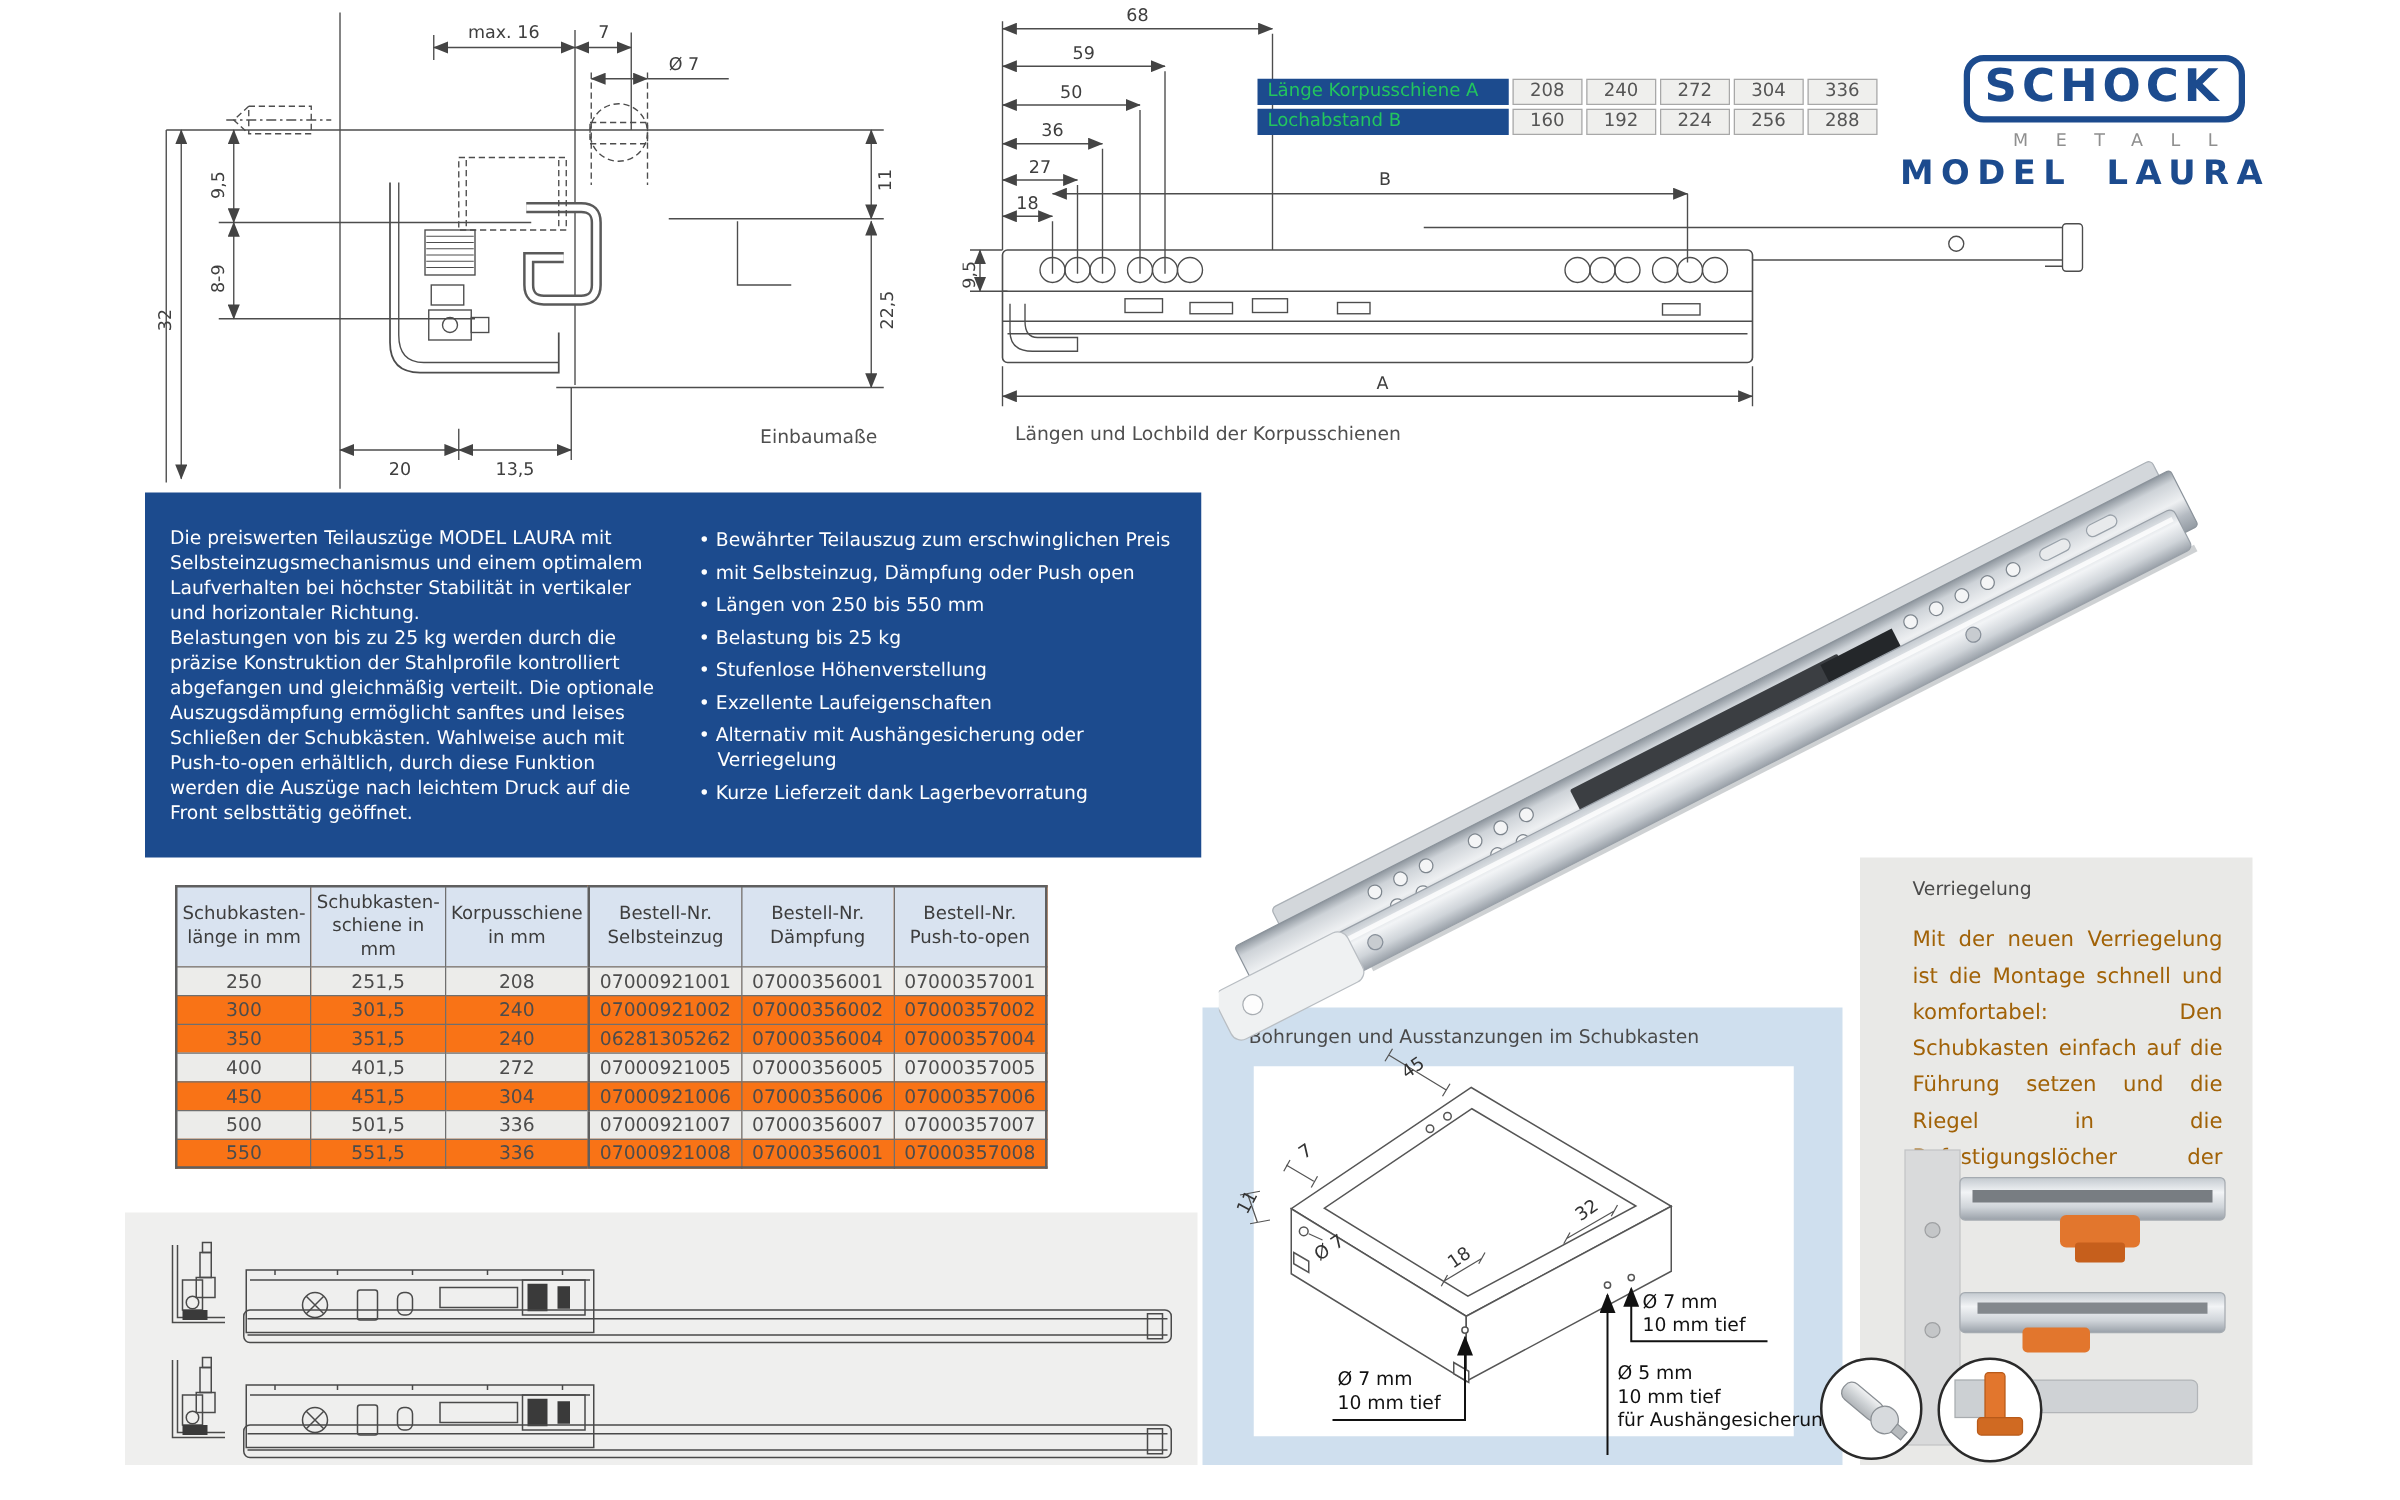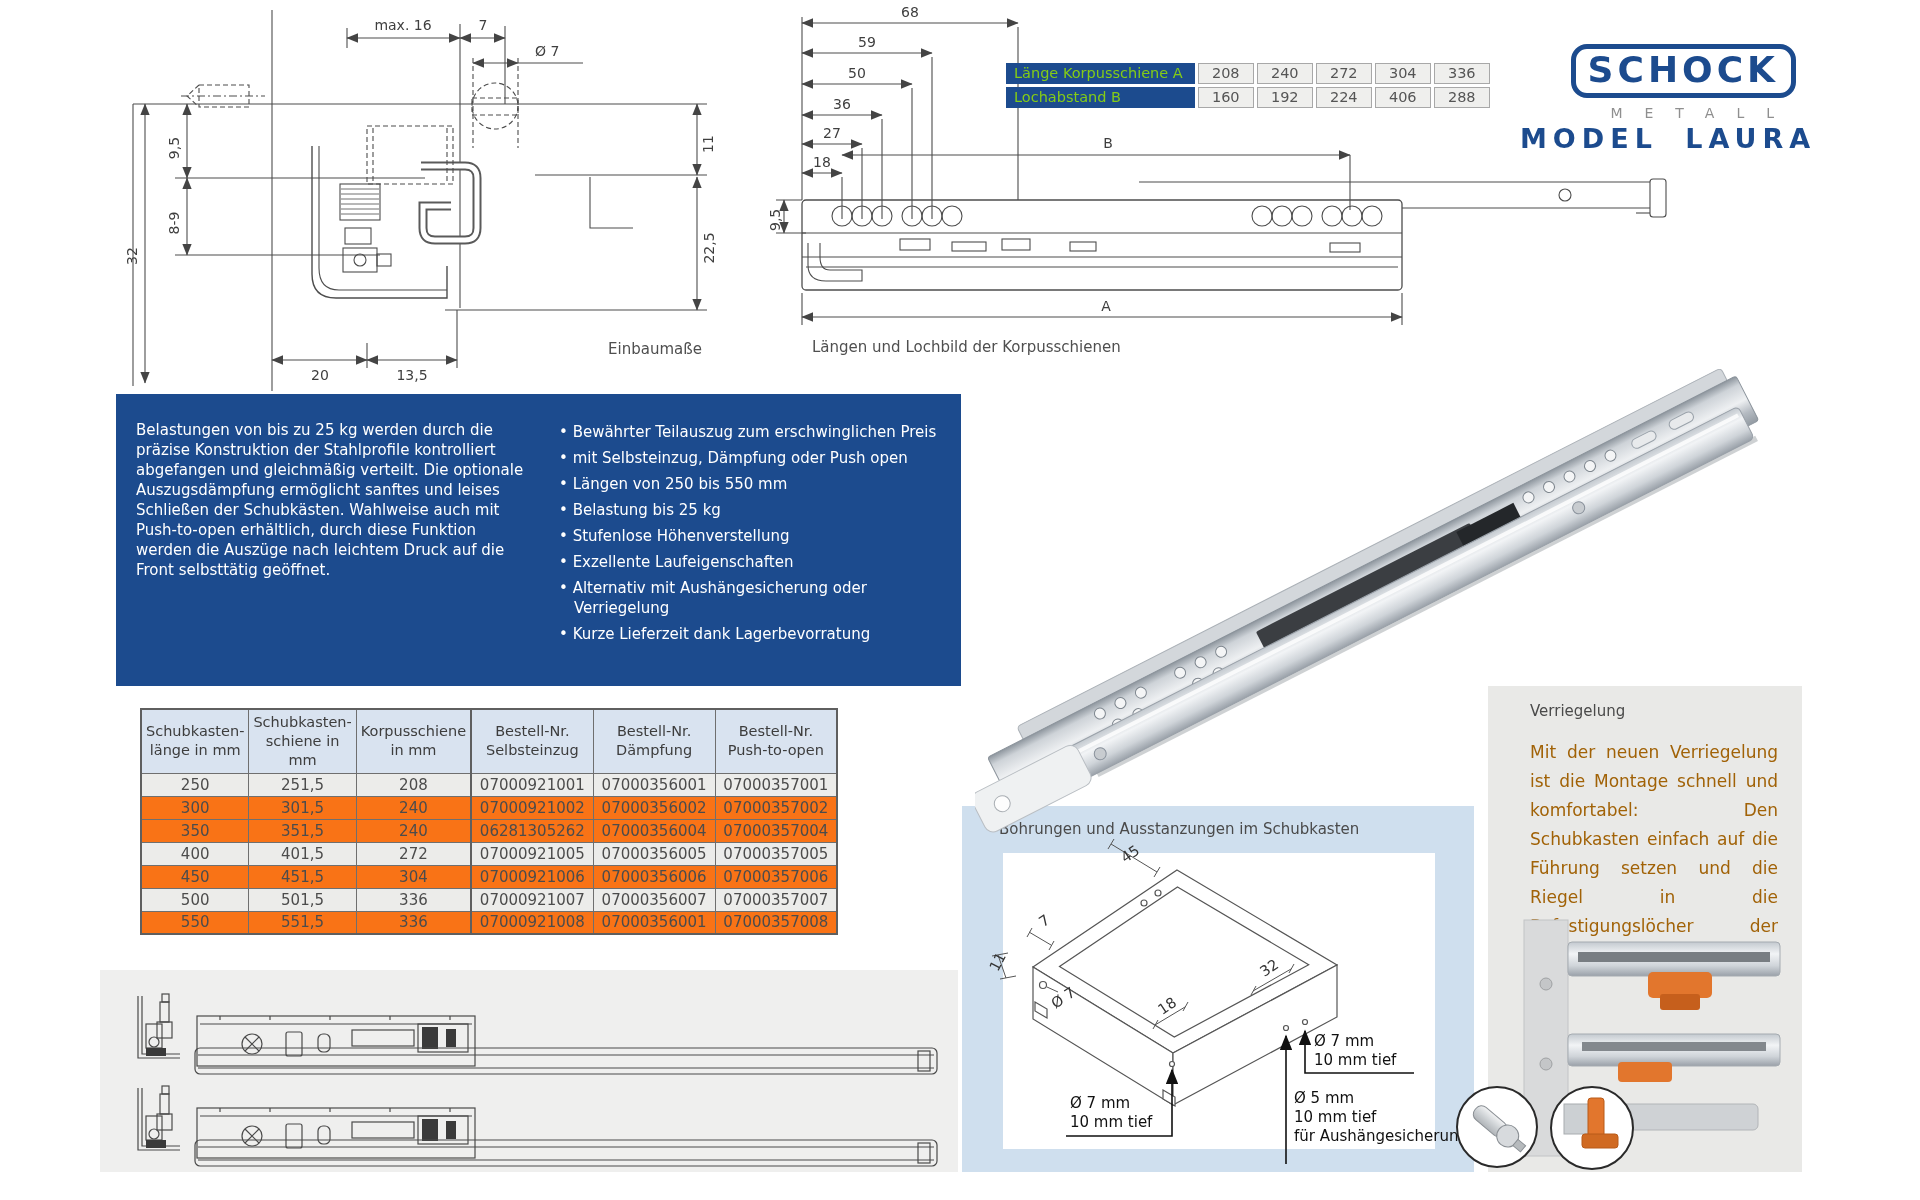--- a/index.html
+++ b/index.html
@@ -12,21 +12,21 @@
   .dt{font-size:14px;fill:#3f3f3f}
   .it{font-size:14.5px;fill:#333}
   .co-t{font-size:15px;fill:#111}
   .thick{stroke:#5a5a5a;stroke-width:9;fill:none}
   .thin-w{stroke:#fff;stroke-width:5;fill:none}
   .sl{stroke:#4a4a4a;stroke-width:1.2;fill:none}
   .slf{fill:#3a3a3a;stroke:none}
   .iso path,.iso circle{stroke:#555;stroke-width:1.2;fill:#fff}
 
   .size-table{border-collapse:separate;border-spacing:3px;font-size:14.5px;z-index:3}
-  .size-table .st-label{background:#1c4b8e;color:#84cc16;padding:2px 12px 3px 8px;width:186px;white-space:nowrap;text-align:left}
+  .size-table .st-label{background:#1c4b8e;color:#22c55e;padding:2px 24px 3px 8px;width:186px;white-space:nowrap;text-align:left}
   .size-table .st-val{background:#efefed;border:1px solid #a8a8a8;color:#555;text-align:center;width:56px;padding:1px 0 2px}
 
   .logo{left:1520px;top:44px;width:276px;text-align:right;z-index:3}
   .logo-box{display:inline-block;border:5px solid #1c4b8e;border-radius:16px;padding:1px 12px 3px;color:#1c4b8e;font-weight:bold;font-size:36px;letter-spacing:4px;line-height:1.1}
   .logo-metall{margin:7px 0 2px 4px;color:#8f8f8f;font-size:14px;letter-spacing:22px;white-space:nowrap}
   .logo-model{color:#1c4b8e;font-weight:bold;font-size:27px;letter-spacing:6px;word-spacing:12px;white-space:nowrap}
 
   .intro-box{left:116px;top:394px;width:845px;height:292px;background:#1c4b8e;color:#fff;display:flex;gap:26px;padding:26px 20px 0 20px;z-index:2}
   .intro-text{width:424px;font-size:15px;line-height:20px}
   .intro-text p{margin:0}
@@ -191,34 +191,35 @@
         <td class="st-val">240</td>
         <td class="st-val">272</td>
         <td class="st-val">304</td>
         <td class="st-val">336</td>
       </tr>
       <tr>
         <td class="st-label">Lochabstand B</td>
         <td class="st-val">160</td>
         <td class="st-val">192</td>
         <td class="st-val">224</td>
-        <td class="st-val">406</td>
+        <td class="st-val">256</td>
         <td class="st-val">288</td>
       </tr>
     </tbody>
 </table>
 
 <div class="logo abs">
   <div class="logo-box">SCHOCK</div>
   <div class="logo-metall">METALL</div>
   <div class="logo-model">MODEL LAURA</div>
 </div>
 
 <div class="intro-box abs">
   <div class="intro-text">
+    <p>Die preiswerten Teilauszüge MODEL LAURA mit Selbsteinzugsmechanismus und einem optimalem Laufverhalten bei höchster Stabilität in vertikaler und horizontaler Richtung.</p>
     <p>Belastungen von bis zu 25 kg werden durch die präzise Konstruktion der Stahlprofile kontrolliert abgefangen und gleichmäßig verteilt. Die optionale Auszugsdämpfung ermöglicht sanftes und leises Schließen der Schubkästen. Wahlweise auch mit Push-to-open erhältlich, durch diese Funktion werden die Auszüge nach leichtem Druck auf die Front selbsttätig geöffnet.</p>
   </div>
   <ul class="intro-bullets">
       <li>Bewährter Teilauszug zum erschwinglichen Preis</li>
       <li>mit Selbsteinzug, Dämpfung oder Push open</li>
       <li>Längen von 250 bis 550 mm</li>
       <li>Belastung bis 25 kg</li>
       <li>Stufenlose Höhenverstellung</li>
       <li>Exzellente Laufeigenschaften</li>
       <li>Alternativ mit Aushängesicherung oder Verriegelung</li>

